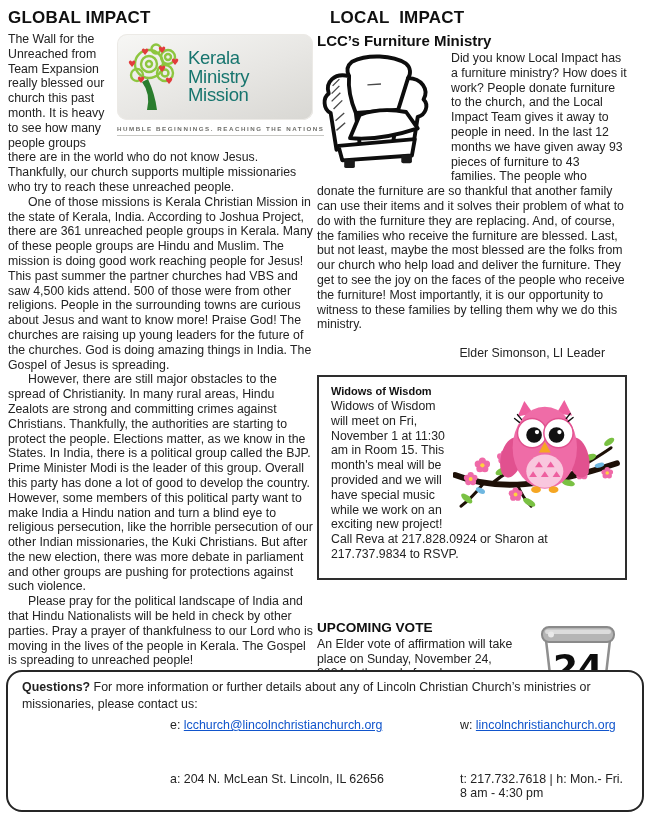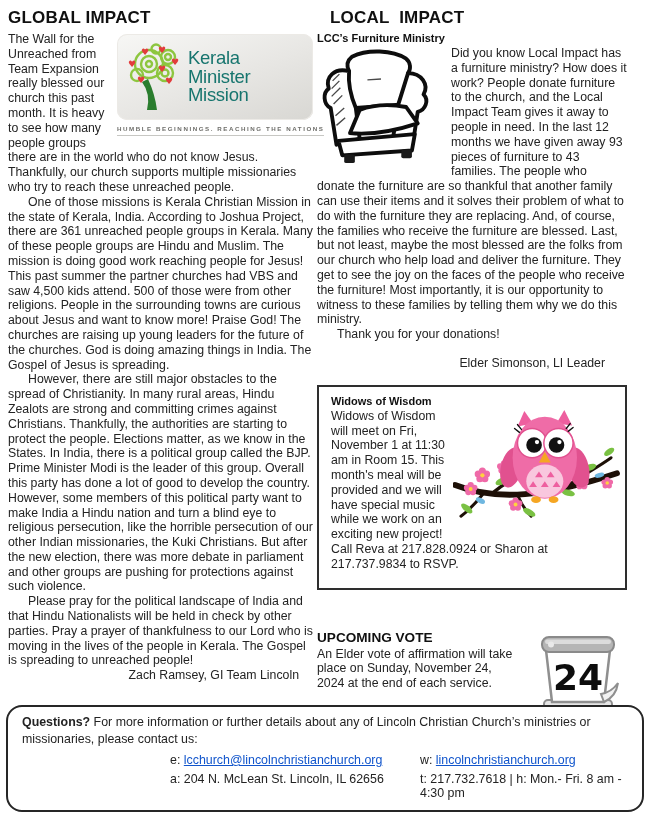--- a/index.html
+++ b/index.html
@@ -3,21 +3,21 @@
 <meta charset="utf-8">
 <style>
   html,body{margin:0;padding:0;background:#fff;}
   .page{position:relative;width:650px;height:817px;background:#fff;overflow:hidden;
         font-family:"Liberation Sans",sans-serif;color:#232323;}
   .cols{display:flex;gap:4px;padding:8px 7px 0 8px;}
   .col-left{width:305px;}
   .col-right{width:310px;}
   h1{font-size:17px;font-weight:800;color:#101010;margin:0 0 4px 0;letter-spacing:.2px;}
   h1.spread{word-spacing:5px;margin-left:13px;}
-  h2{font-size:11px;font-weight:800;color:#101010;margin:0 0 2px 0;}
+  h2{font-size:15px;font-weight:800;color:#101010;margin:0 0 2px 0;}
   p{margin:0;font-size:12.3px;line-height:14.8px;}
   .indent{text-indent:20px;}
   .sig{text-align:right;}
   .sig-zach{padding-right:14px;}
   .sig-larry{padding-right:22px;margin-top:14px;}
   
   .kcm{float:right;width:196px;margin:2px 0 8px 8px;}
   .kcm-box{height:80px;border-radius:10px;background:linear-gradient(160deg,#f7f7f5 0%,#e7e6e3 55%,#d8d7d3 100%);
            box-shadow:inset 0 0 0 1px #eceae6;display:flex;align-items:center;gap:5px;padding:3px 6px 3px 8px;}
   .kcm-name{color:#17756e;font-size:18.5px;line-height:18.5px;letter-spacing:-.3px;}
@@ -31,21 +31,21 @@
   .owl{float:right;width:168px;margin:-2px -6px 0 2px;}
   
   .vote{display:flex;gap:12px;margin-top:40px;}
   .vote-text{width:202px;}
   .vote-text h4{margin:0 0 2px 0;font-size:13.6px;font-weight:800;color:#101010;}
   .cal{width:100px;flex:none;margin-top:-2px;}
   
   .footer{position:absolute;left:6px;right:6px;bottom:5px;border:2px solid #262626;border-radius:16px;
           padding:7px 14px 10px 14px;background:#fff;}
   .footer p{font-size:12.4px;line-height:17px;}
-  .contact{display:grid;grid-template-columns:398px 1fr;row-gap:5px;margin-top:5px;font-size:12.4px;}
+  .contact{display:grid;grid-template-columns:398px 1fr;row-gap:5px;margin-top:5px;font-size:12.4px;gap:40px;}
   .c1{padding-left:148px;}
   a.link{color:#1155cc;text-decoration:underline;cursor:pointer;}
 </style>
 </head>
 <body>
 
 <div class="page">
   <div class="cols">
 
     <div class="col-left">
@@ -72,21 +72,21 @@
                   <text x="16" y="13">♥</text>
                   <text x="33" y="11">♥</text>
                 <text x="46" y="23">♥</text>
                   <text x="33" y="30">♥</text>
                   <text x="12" y="41">♥</text>
                 <text x="40" y="42">♥</text>
               </g>
             </svg>
             <span class="kcm-name">
               <span>Kerala</span><br>
-              <span>Minister</span><br>
+              <span>Ministry</span><br>
               <span>Mission</span>
             </span>
           </span>
           <span class="kcm-tagline">HUMBLE BEGINNINGS. REACHING THE NATIONS</span>
         </span>
         <span>The Wall for the Unreached from Team Expansion really blessed our church this past month. It is heavy to see how many people groups there are in the world who do not know Jesus. Thankfully, our church supports multiple missionaries who try to reach these unreached people.</span>
       </p>
 
       <p class="indent">One of those missions is Kerala Christian Mission in the state of Kerala, India. According to Joshua Project, there are 361 unreached people groups in Kerala. Many of these people groups are Hindu and Muslim. The mission is doing good work reaching people for Jesus! This past summer the partner churches had VBS and saw 4,500 kids attend. 500 of those were from other religions. People in the surrounding towns are curious about Jesus and want to know more! Praise God! The churches are raising up young leaders for the future of the churches. God is doing amazing things in India. The Gospel of Jesus is spreading.</p>
       <p class="indent">However, there are still major obstacles to the spread of Christianity. In many rural areas, Hindu Zealots are strong and committing crimes against Christians. Thankfully, the authorities are starting to protect the people. Elections matter, as we know in the States. In India, there is a political group called the BJP. Prime Minister Modi is the leader of this group. Overall this party has done a lot of good to develop the country. However, some members of this political party want to make India a Hindu nation and turn a blind eye to religious persecution, like the horrible persecution of our other Indian missionaries, the Kuki Christians. But after the new election, there was more debate in parliament and other groups are pushing for protections against such violence.</p>
@@ -113,21 +113,20 @@
               <path d="M52,33 l14,-1"></path>
             </g>
             <g fill="#1a1a1a">
               <rect x="28" y="110" width="11" height="9" rx="2"></rect>
               <rect x="87" y="105" width="11" height="9" rx="2"></rect>
             </g>
           </svg>
         </span>
         <span>Did you know Local Impact has a furniture ministry? How does it work? People donate furniture to the church, and the Local Impact Team gives it away to people in need. In the last 12 months we have given away 93 pieces of furniture to 43 families. The people who donate the furniture are so thankful that another family can use their items and it solves their problem of what to do with the furniture they are replacing. And, of course, the families who receive the furniture are blessed. Last, but not least, maybe the most blessed are the folks from our church who help load and deliver the furniture. They get to see the joy on the faces of the people who receive the furniture! Most importantly, it is our opportunity to witness to these families by telling them why we do this ministry.</span>
       </p>
-      <p class="indent">Thank you for your donations!</p>
       <p class="sig sig-larry">Elder Simonson, LI Leader</p>
 
       <div class="wow-box">
         <h3>Widows of Wisdom</h3>
         <p>
           <span class="owl">
             <svg viewBox="0 0 172 122" width="168" height="119">
               <g fill="none" stroke="#1d1007" stroke-linecap="round">
                 <path d="M2,80 C45,97 95,92 168,68" stroke-width="6"></path>
                 <path d="M42,87 C60,72 78,66 95,61" stroke-width="3.5"></path>

